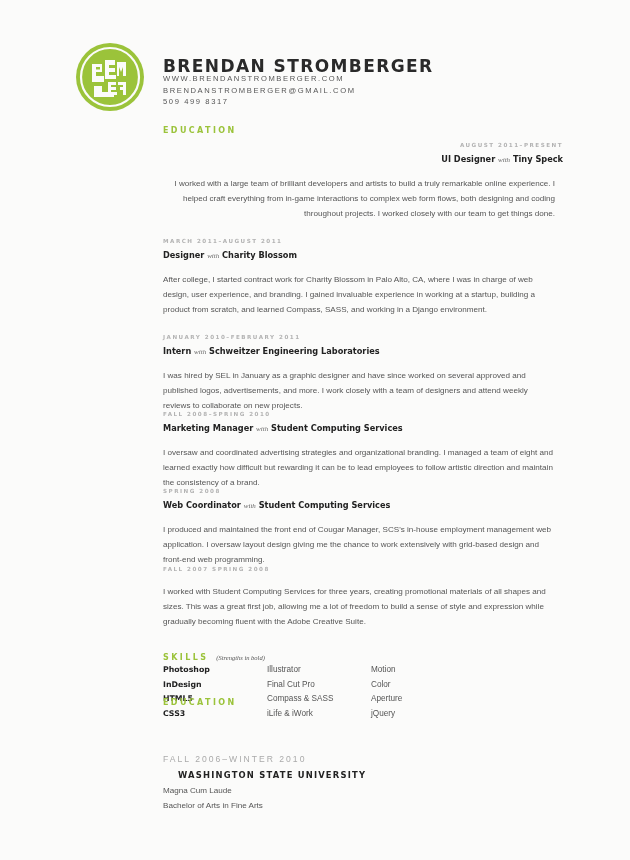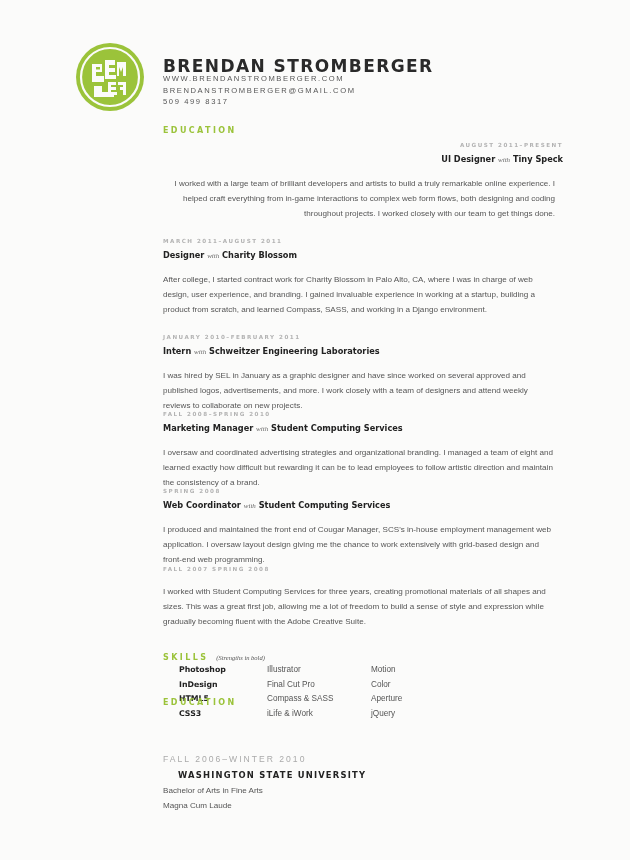--- a/index.html
+++ b/index.html
@@ -44,21 +44,21 @@
     .skills-note {
       font-family: "Liberation Serif", serif; font-style: italic;
       font-size: 6.5px; color: #555; letter-spacing: 0; font-weight: normal; margin-left: 8px;
     }
     .skills-grid {
       position: absolute; left: 163px; top: 665px;
       display: grid; grid-template-columns: 104px 104px 104px;
       grid-auto-rows: 14.5px; font-size: 8.2px; color: #555;
     }
     .skills-grid .strong {
-      font-family: "DejaVu Sans", sans-serif; font-weight: bold; color: #222; font-size: 7.8px; margin-left: 16px;
+      font-family: "DejaVu Sans", sans-serif; font-weight: bold; color: #222; font-size: 7.8px;
     }
     .edu { position: absolute; left: 163px; top: 752px; }
     .edu-date { font-size: 8.6px; letter-spacing: 2px; color: #aaa; height: 15px; line-height: 15px; }
     .edu-school {
       font-family: "DejaVu Sans", sans-serif; font-weight: bold; font-size: 8.4px;
       letter-spacing: 1.2px; color: #222; height: 16px; line-height: 16px; margin-left: 15px;
     }
     .edu-line { font-size: 8.1px; color: #555; height: 15px; line-height: 15px; }
   </style>
 </head>
@@ -158,15 +158,15 @@
   <span>Aperture</span>
   <span class="strong">CSS3</span>
   <span>iLife &amp; iWork</span>
   <span>jQuery</span>
 </div>
 
 <div class="section-title" style="top:698px;">EDUCATION</div>
 <div class="edu">
   <div class="edu-date">FALL 2006–WINTER 2010</div>
   <div class="edu-school">WASHINGTON STATE UNIVERSITY</div>
+  <div class="edu-line">Magna Cum Laude</div>
   <div class="edu-line">Bachelor of Arts in Fine Arts</div>
-  <div class="edu-line">Magna Cum Laude</div>
 </div>
 
 </body></html>

